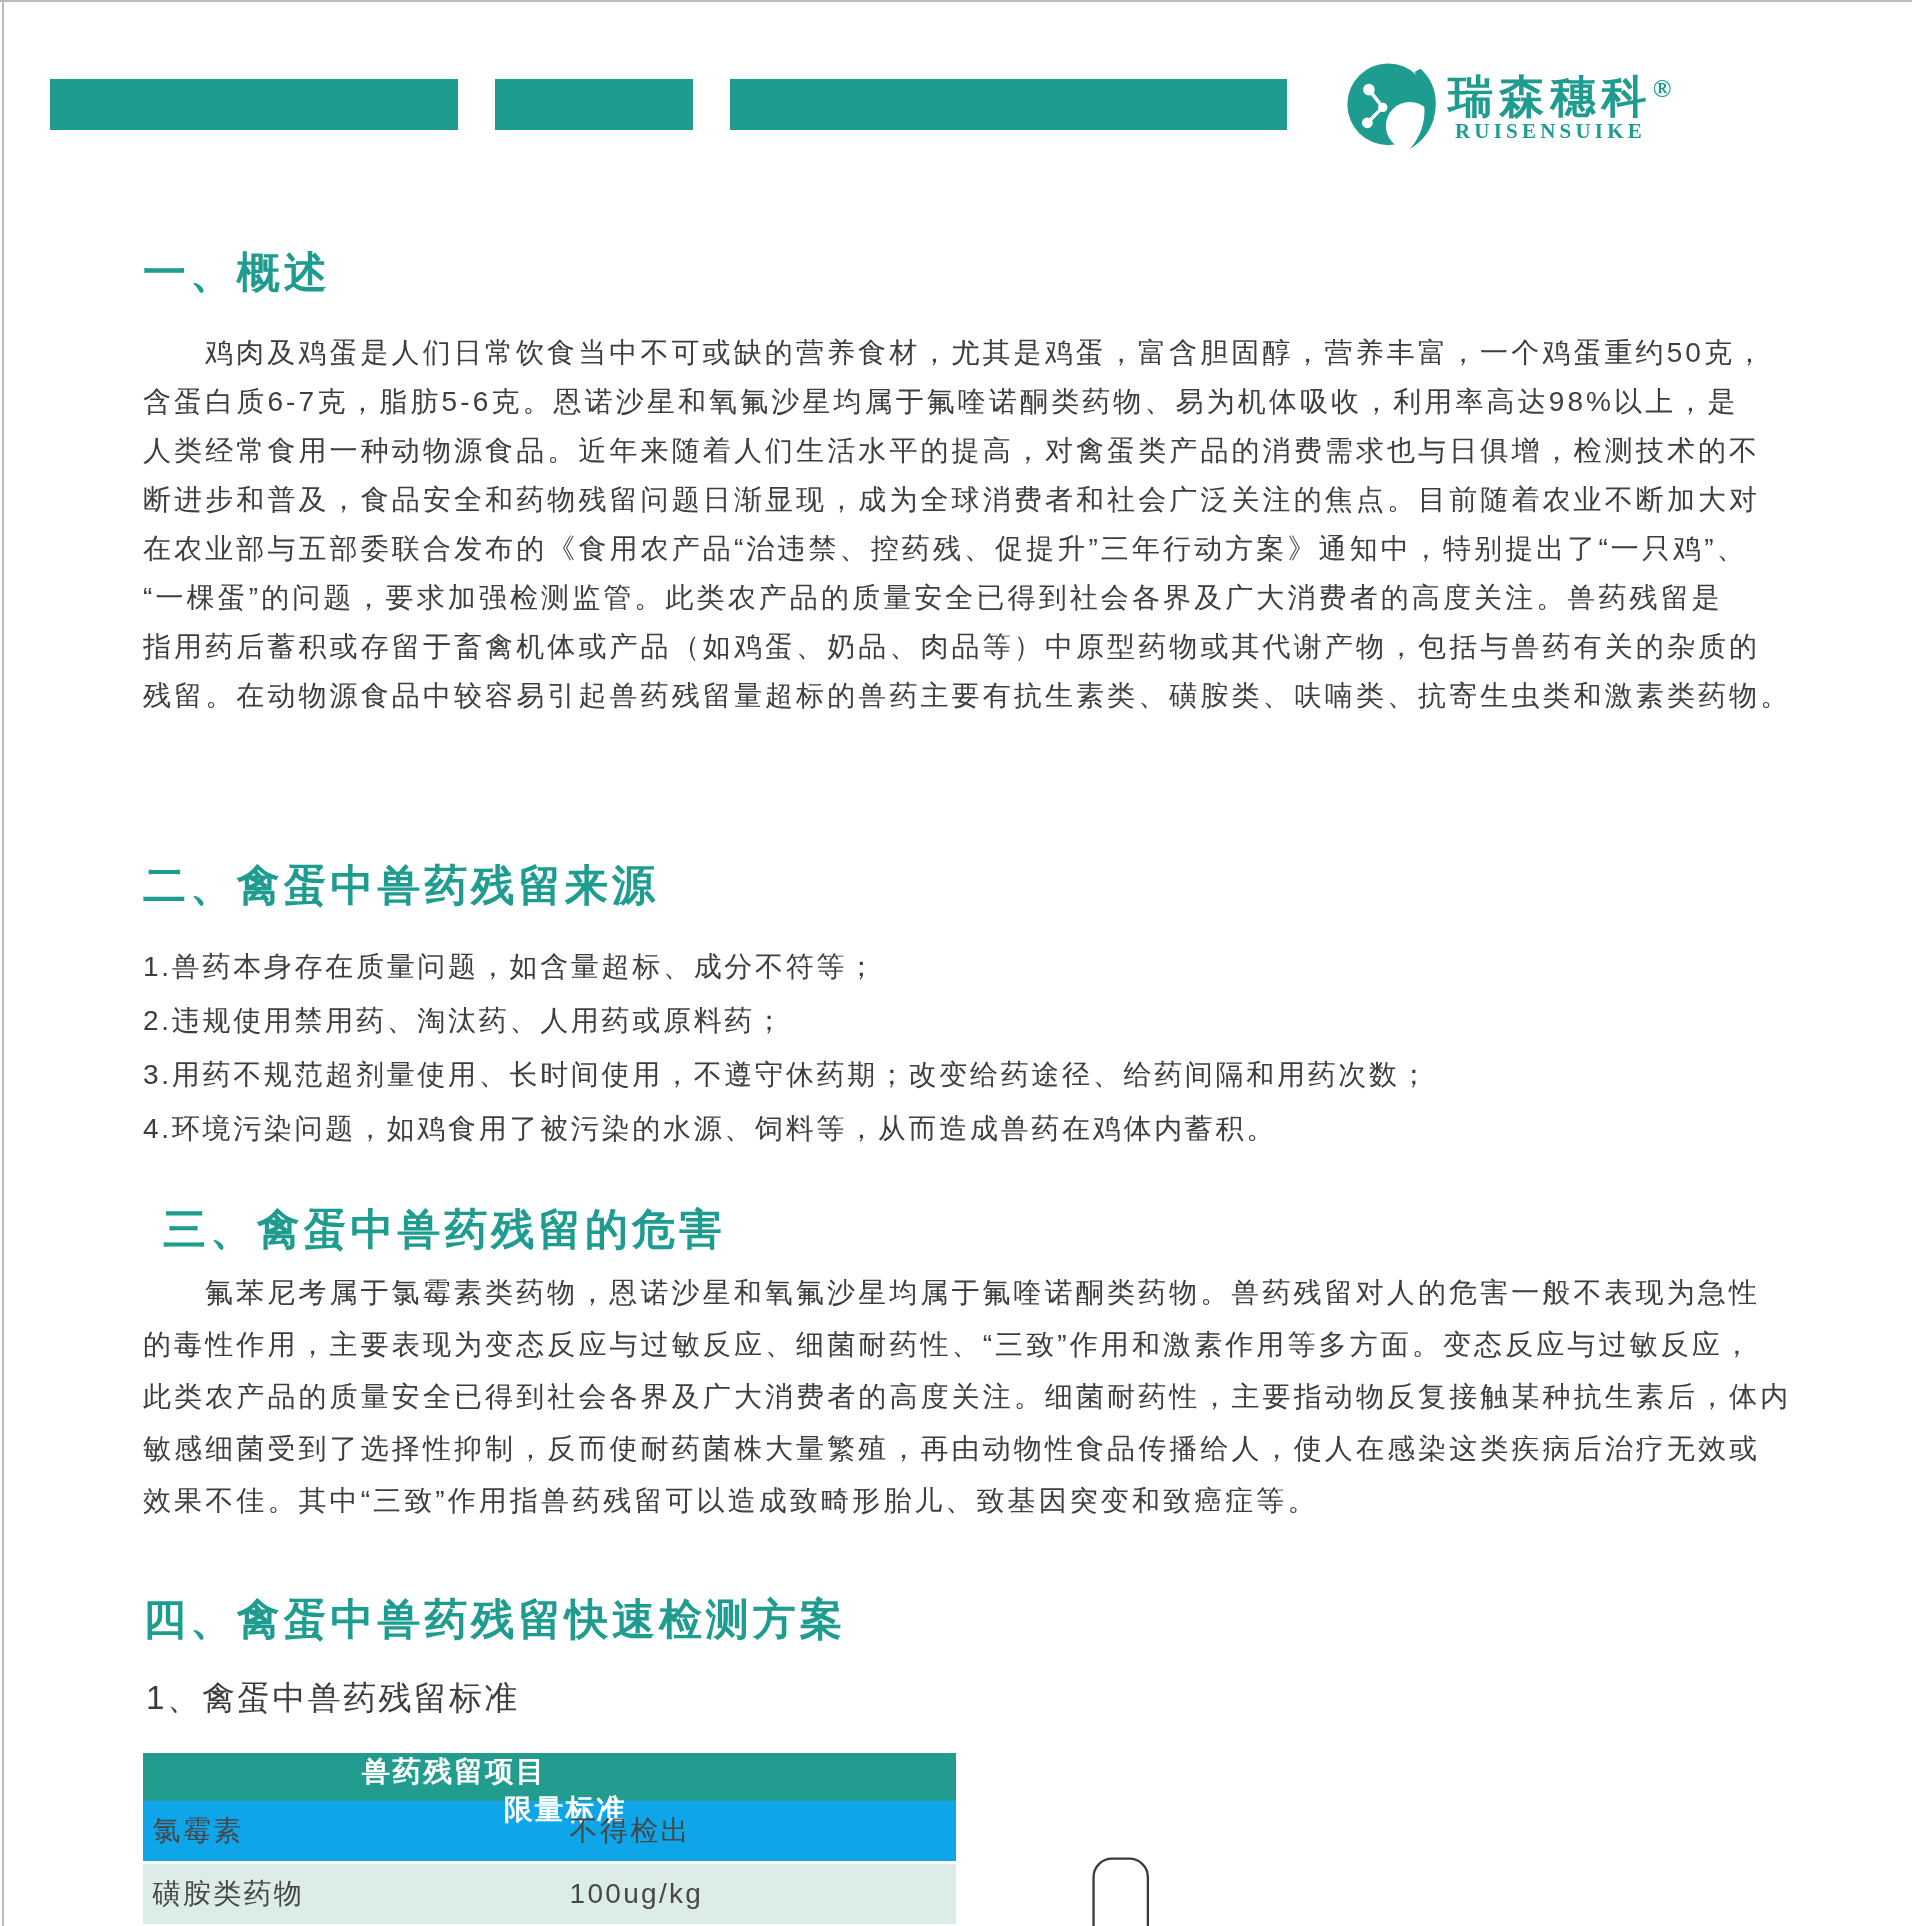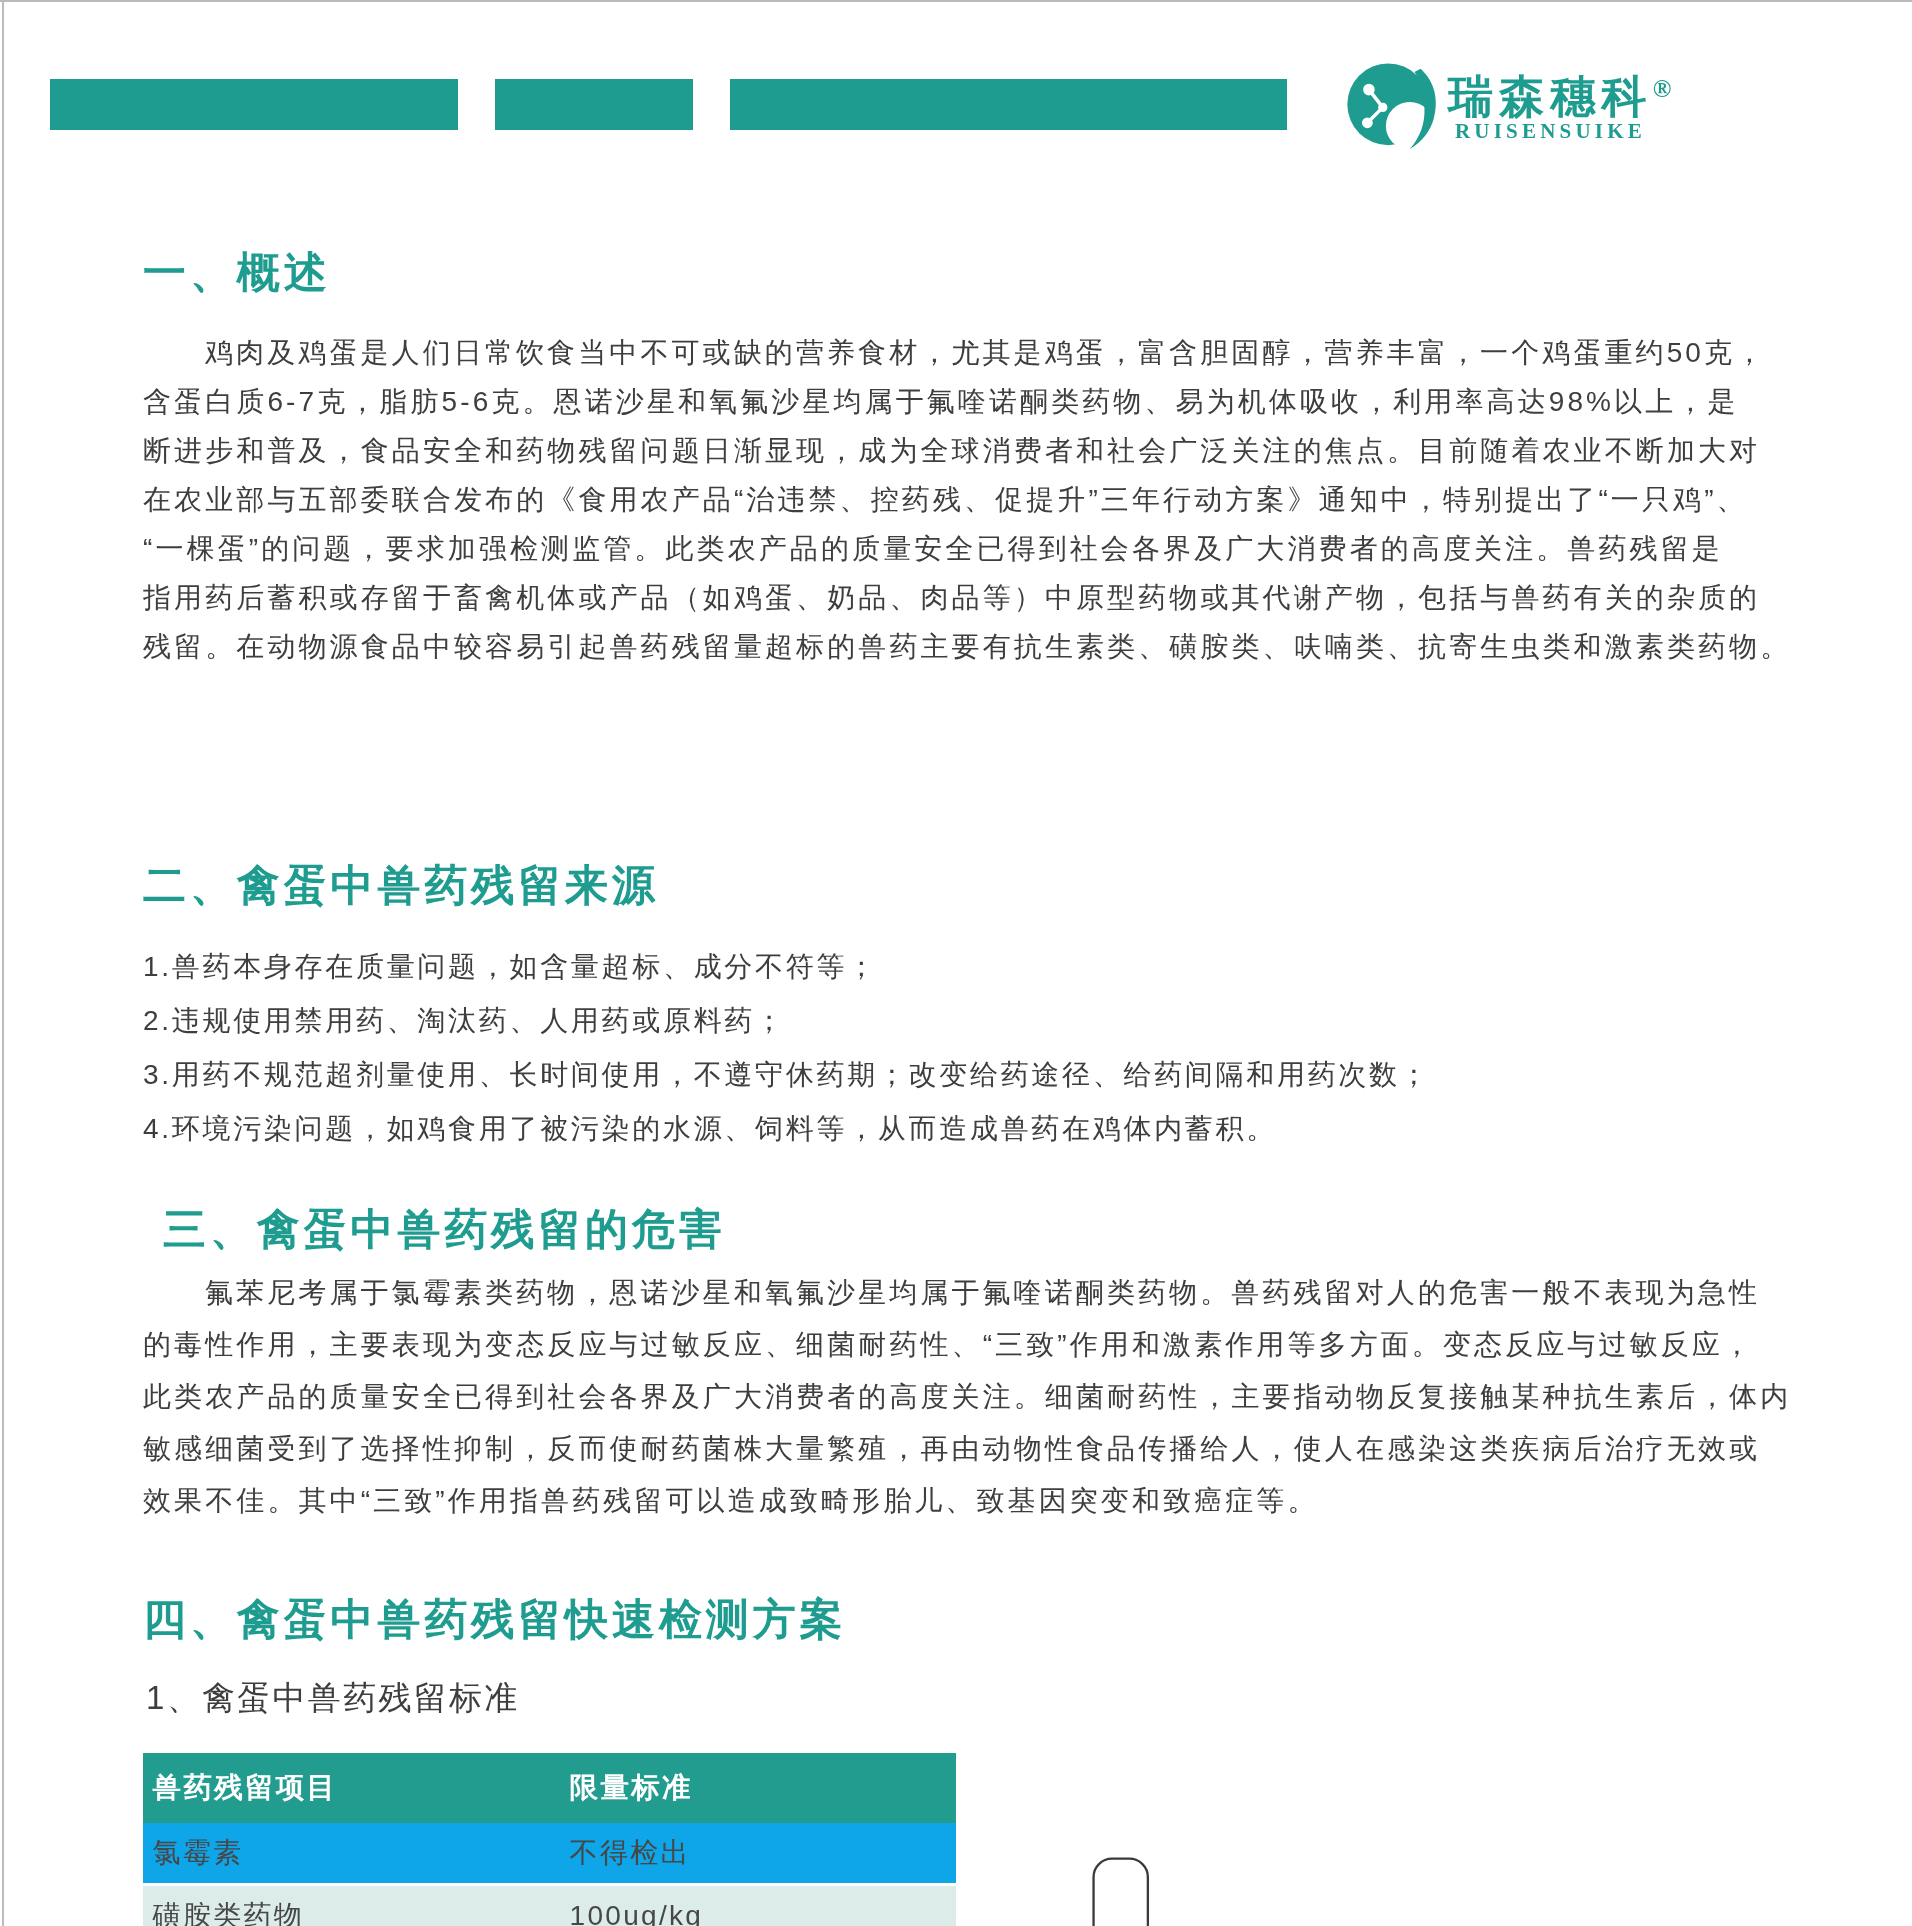--- a/index.html
+++ b/index.html
@@ -33,22 +33,22 @@
   .para{left:143px;width:1641px;}
   .p1{top:328px;}
   .p2{top:940px;}
   .p3{top:1267px;}
   .pline{font-size:28px;line-height:49px;letter-spacing:3.1px;white-space:nowrap;color:#3e3e3e;}
   .p2 .pline{line-height:54px;letter-spacing:2.7px;}
   .p3 .pline{line-height:52px;}
   .indent{padding-left:62px;}
   
   .table{left:143px;top:1753px;width:813px;}
-  .thead{display:flex;align-items:center;height:70px;background:#239c90;color:#ffffff;
-    font-weight:bold;font-size:28.5px;letter-spacing:2.3px;}
+  .thead{display:flex;align-items:center;height:48px;background:#239c90;color:#ffffff;
+    font-weight:bold;font-size:28.5px;letter-spacing:2.3px;flex-direction:column;}
   .trow{display:flex;align-items:center;height:60px;border-bottom:3.1px solid #ffffff;
     font-size:28px;letter-spacing:2.3px;color:#474747;}
   .row-light{background:#0ea5e9;}
   .row-dark{background:#dcede9;}
   .c1{width:385px;padding-left:9.6px;white-space:nowrap;}
   .c2{flex:1;white-space:nowrap;margin-left:32px;}
   
   .diagram{left:1040px;top:1849px;width:732px;height:501px;}
 </style>
 </head>
@@ -71,20 +71,21 @@
   <circle cx="98" cy="120" r="12" fill="#ffffff"></circle>
   <circle cx="58" cy="160" r="14" fill="#ffffff"></circle>
 </svg>
 <div class="abs logo-cn"><span>瑞森穗科</span><span class="logo-reg">®</span></div>
 <div class="abs logo-en">RUISENSUIKE</div>
 
 <div class="abs h h1">一、概述</div>
 <div class="abs para p1">
   <div class="pline indent">鸡肉及鸡蛋是人们日常饮食当中不可或缺的营养食材，尤其是鸡蛋，富含胆固醇，营养丰富，一个鸡蛋重约50克，</div>
   <div class="pline">含蛋白质6-7克，脂肪5-6克。恩诺沙星和氧氟沙星均属于氟喹诺酮类药物、易为机体吸收，利用率高达98%以上，是</div>
+  <div class="pline">人类经常食用一种动物源食品。近年来随着人们生活水平的提高，对禽蛋类产品的消费需求也与日俱增，检测技术的不</div>
   <div class="pline">断进步和普及，食品安全和药物残留问题日渐显现，成为全球消费者和社会广泛关注的焦点。目前随着农业不断加大对</div>
   <div class="pline">在农业部与五部委联合发布的《食用农产品“治违禁、控药残、促提升”三年行动方案》通知中，特别提出了“一只鸡”、</div>
   <div class="pline">“一棵蛋”的问题，要求加强检测监管。此类农产品的质量安全已得到社会各界及广大消费者的高度关注。兽药残留是</div>
   <div class="pline">指用药后蓄积或存留于畜禽机体或产品（如鸡蛋、奶品、肉品等）中原型药物或其代谢产物，包括与兽药有关的杂质的</div>
   <div class="pline">残留。在动物源食品中较容易引起兽药残留量超标的兽药主要有抗生素类、磺胺类、呋喃类、抗寄生虫类和激素类药物。</div>
 </div>
 
 <div class="abs h h2">二、禽蛋中兽药残留来源</div>
 <div class="abs para p2">
   <div class="pline">1.兽药本身存在质量问题，如含量超标、成分不符等；</div>

